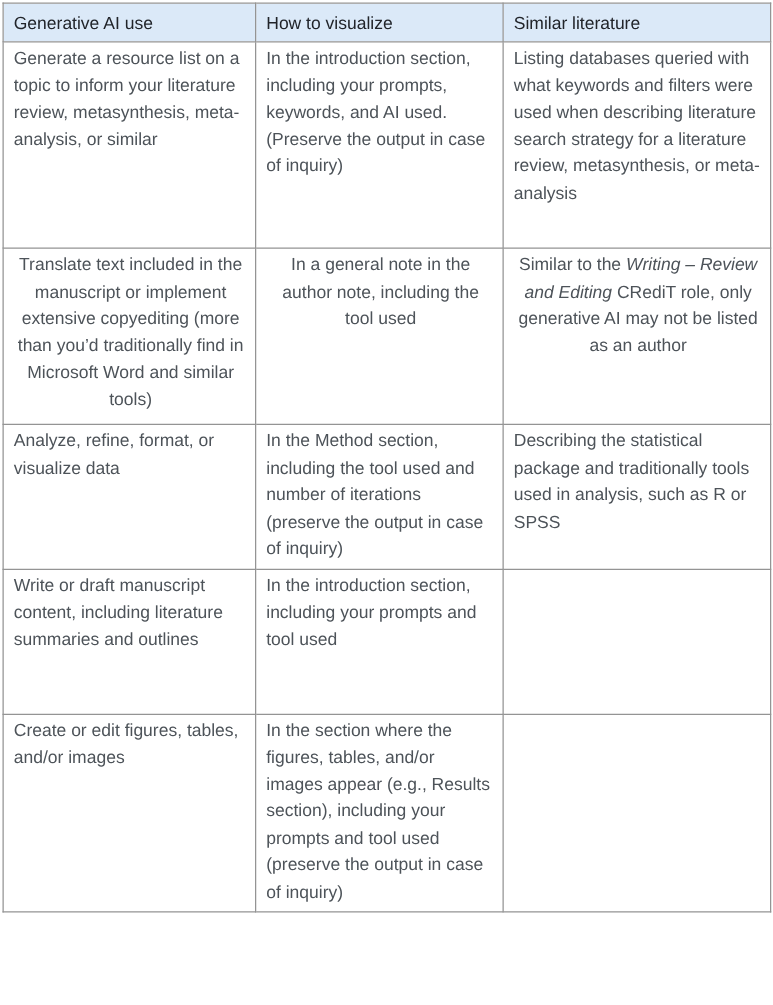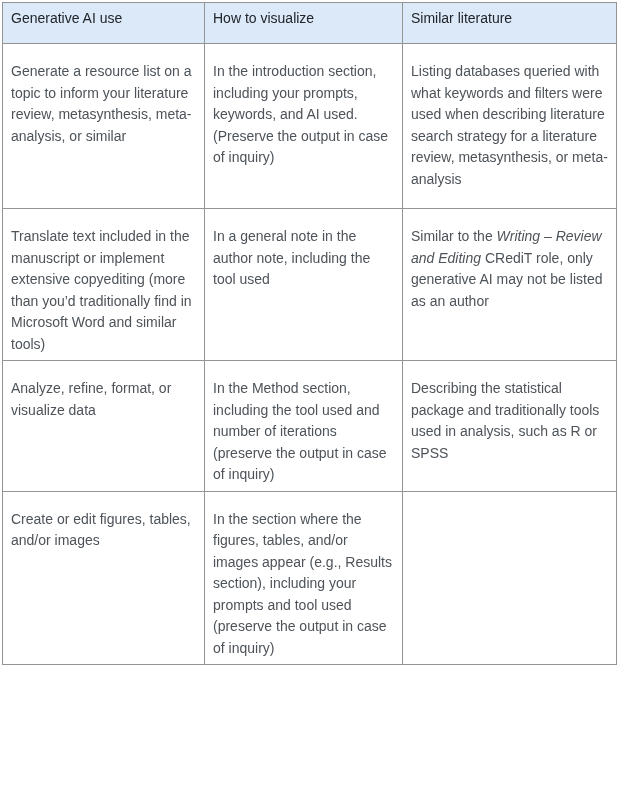--- a/index.html
+++ b/index.html
@@ -24,36 +24,36 @@
     width: 614px;
     table-layout: fixed;
   }
   col.c-use { width: 202px; }
   col.c-disclose { width: 198px; }
   col.c-principle { width: 214px; }
   th, td {
     border: 1px solid var(--border);
     vertical-align: top;
     text-align: left;
-    padding: 17px 6px 5px 8px;
+    padding: 2px 6px 5px 8px;
     font-size: 14px;
     line-height: 21.5px;
     color: var(--body-text);
     font-weight: normal;
     overflow: hidden;
   }
   thead th {
     background: var(--header-bg);
     color: var(--header-text);
-    height: 41px;
+    height: 31px;
     padding: 5px 6px 4px 8px;
     line-height: 20px;
   }
   tbody tr:nth-child(1) td { height: 165px; }
-  tbody tr:nth-child(2) td { height: 141px; }
+  tbody tr:nth-child(2) td { height: 141px; text-align: center; }
   tbody tr:nth-child(3) td { height: 115px; }
   tbody tr:nth-child(4) td { height: 116px; }
   tbody tr:nth-child(5) td { height: 78px; }
   tbody tr:nth-child(6) td { height: 152px; }
   em { font-style: italic; }
 </style>
 </head>
 <body>
 
 <table>
@@ -79,18 +79,23 @@
         <td>Translate text included in the manuscript or implement extensive copyediting (more than you’d traditionally find in Microsoft Word and similar tools)</td>
         <td>In a general note in the author note, including the tool used</td>
         <td>Similar to the <em>Writing – Review and Editing</em> CRediT role, only generative AI may not be listed as an author</td>
       </tr>
       <tr>
         <td>Analyze, refine, format, or visualize data</td>
         <td>In the Method section, including the tool used and number of iterations (preserve the output in case of inquiry)</td>
         <td>Describing the statistical package and traditionally tools used in analysis, such as R or SPSS</td>
       </tr>
       <tr>
+        <td>Write or draft manuscript content, including literature summaries and outlines</td>
+        <td>In the introduction section, including your prompts and tool used</td>
+        <td></td>
+      </tr>
+      <tr>
         <td>Create or edit figures, tables, and/or images</td>
         <td>In the section where the figures, tables, and/or images appear (e.g., Results section), including your prompts and tool used (preserve the output in case of inquiry)</td>
         <td></td>
       </tr>
     </tbody>
 </table>
 
 </body></html>

